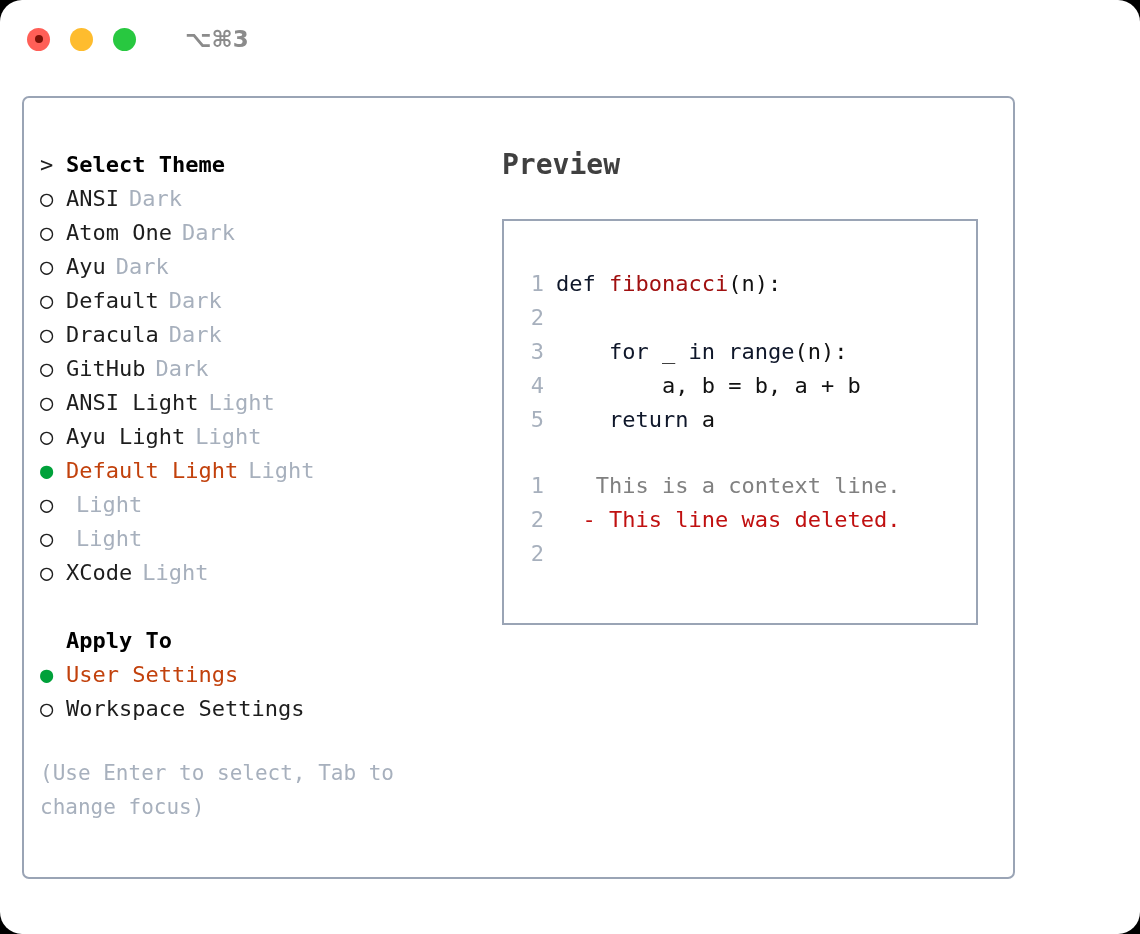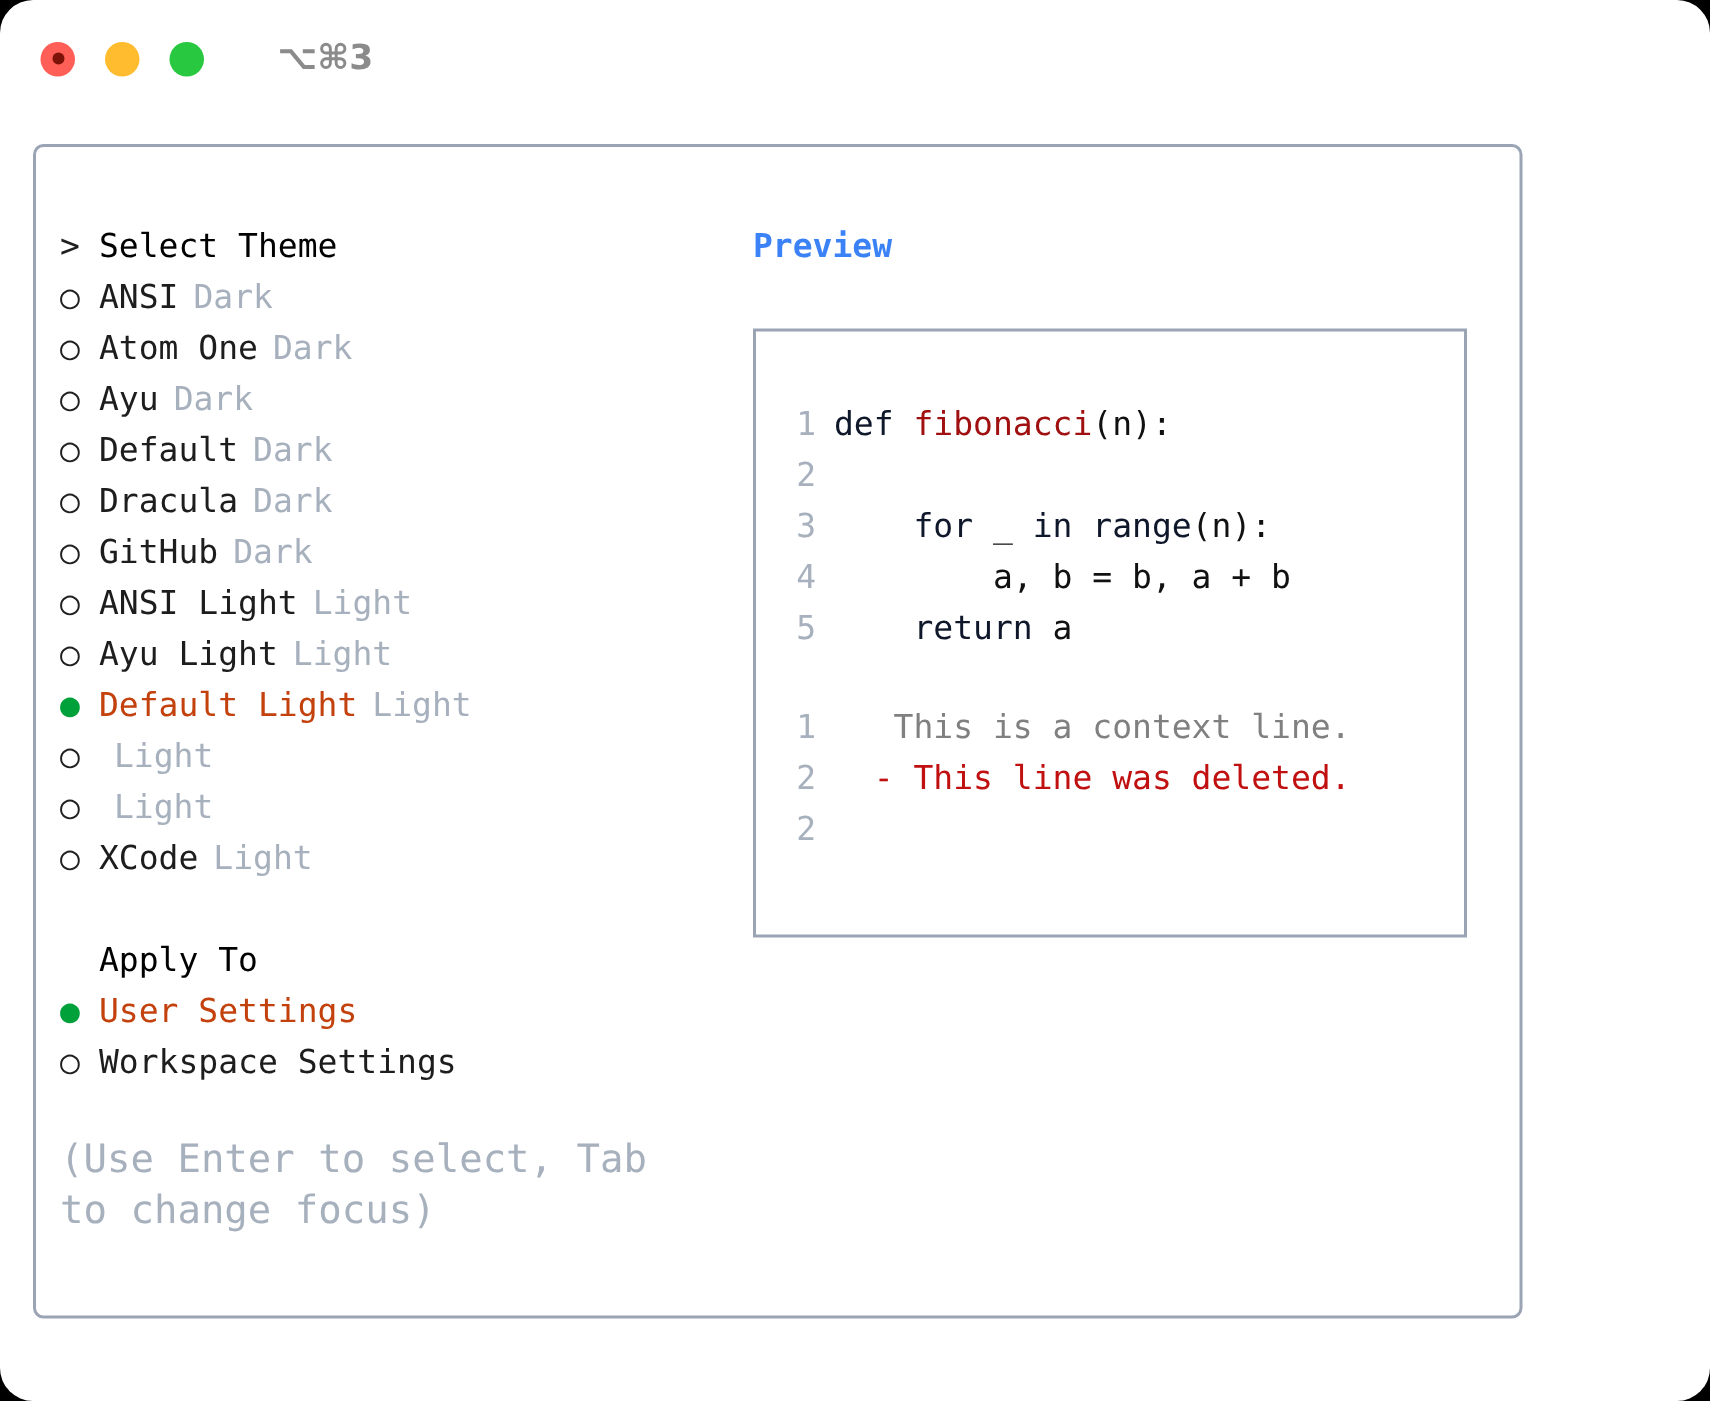--- a/index.html
+++ b/index.html
@@ -104,44 +104,44 @@
     text-align: left;
     font-size: 22px;
     color: #202020;
   }
   .marker.sel { color: #00a13a; }
   .marker.blank { color: transparent; }
   .opt-label { color: #1d1d1d; }
   .opt-label.sel { color: #c2410c; }
   .opt-variant { color: #a7b0bd; padding-left: 10px; }
   .heading {
-    font-weight: normal;
+    font-weight: bold;
     color: #000000;
   }
   .section-gap { height: 34px; }
   .hint {
     margin-top: 30px;
-    font-size: 26px;
+    font-size: 21px;
     line-height: 34px;
     color: #a7b0bd;
     width: 420px;
     white-space: normal;
   }
 
   
   .right-col {
     position: absolute;
     left: 478px;
     top: 50px;
     width: 500px;
   }
   .preview-title {
-    font-size: 22px;
+    font-size: 28px;
     font-weight: bold;
-    color: #3b82f6;
+    color: #404040;
     line-height: 34px;
   }
   .preview-box {
     margin-top: 37px;
     width: 476px;
     height: 406px;
     border: 2px solid #9aa4b5;
     box-sizing: border-box;
     background: #ffffff;
     position: relative;

